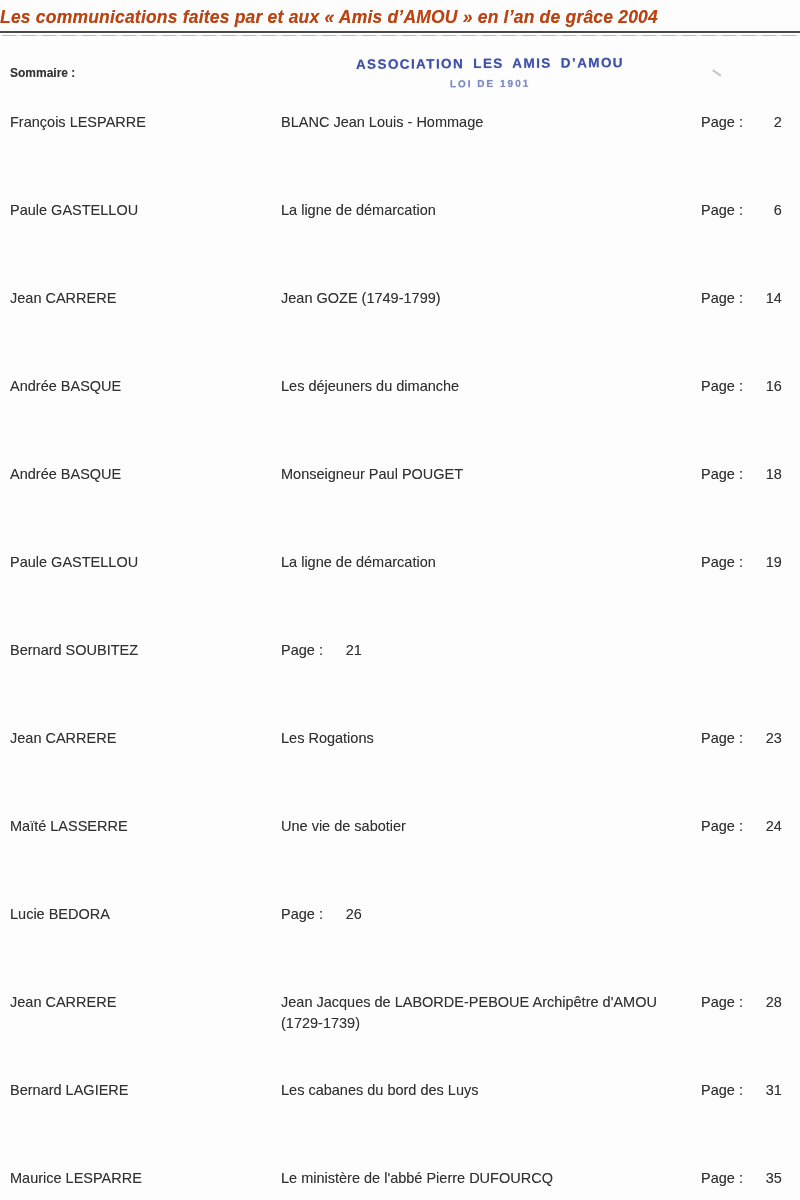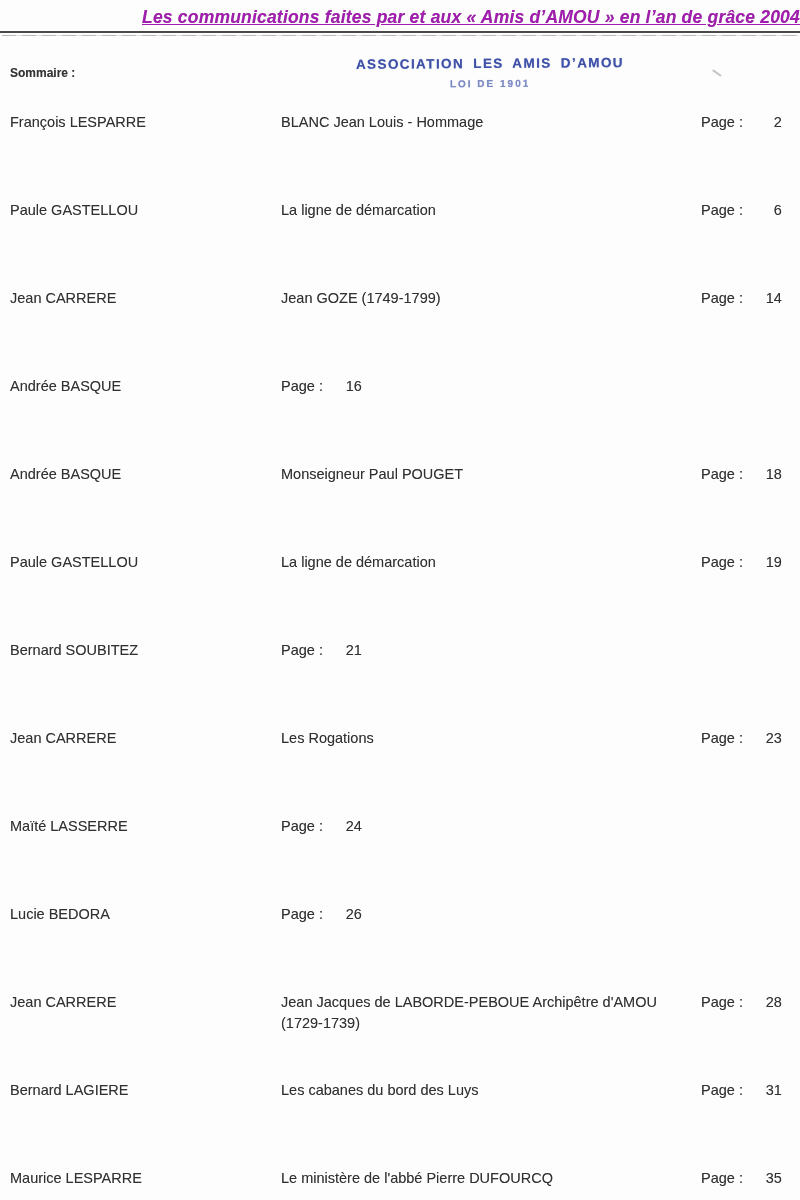--- a/index.html
+++ b/index.html
@@ -16,28 +16,27 @@
     color: #2e2e2e;
     overflow: hidden;
   }
 
   
   .doc-title {
     position: absolute;
     top: 7px;
     left: 0;
     width: 100%;
-    text-align: right;
+    text-align: left;
     font-size: 17.5px;
     font-weight: bold;
     font-style: italic;
     letter-spacing: 0.2px;
-    color: #a21caf;
+    color: #c2410c;
     text-shadow: 0 0 0.5px rgba(0,0,0,0.35);
-    text-decoration: underline;
   }
   .title-rule-main {
     position: absolute;
     top: 31px;
     left: 0;
     width: 800px;
     height: 2px;
     background: #4a4a4a;
   }
   .title-rule-faint {
@@ -173,20 +172,21 @@
       <span class="author">Jean CARRERE</span>
       <span class="title">Jean GOZE (1749-1799)</span>
       <span class="pagecell">
         <span class="pagelabel">Page :</span>
         <span class="pagenum">14</span>
       </span>
     </div>
 
     <div class="toc-row">
       <span class="author">Andrée BASQUE</span>
+      <span class="title">Les déjeuners du dimanche</span>
       <span class="pagecell">
         <span class="pagelabel">Page :</span>
         <span class="pagenum">16</span>
       </span>
     </div>
 
     <div class="toc-row">
       <span class="author">Andrée BASQUE</span>
       <span class="title">Monseigneur Paul POUGET</span>
       <span class="pagecell">
@@ -216,20 +216,21 @@
       <span class="author">Jean CARRERE</span>
       <span class="title">Les Rogations</span>
       <span class="pagecell">
         <span class="pagelabel">Page :</span>
         <span class="pagenum">23</span>
       </span>
     </div>
 
     <div class="toc-row">
       <span class="author">Maïté LASSERRE</span>
+      <span class="title">Une vie de sabotier</span>
       <span class="pagecell">
         <span class="pagelabel">Page :</span>
         <span class="pagenum">24</span>
       </span>
     </div>
 
     <div class="toc-row">
       <span class="author">Lucie BEDORA</span>
       <span class="pagecell">
         <span class="pagelabel">Page :</span>

